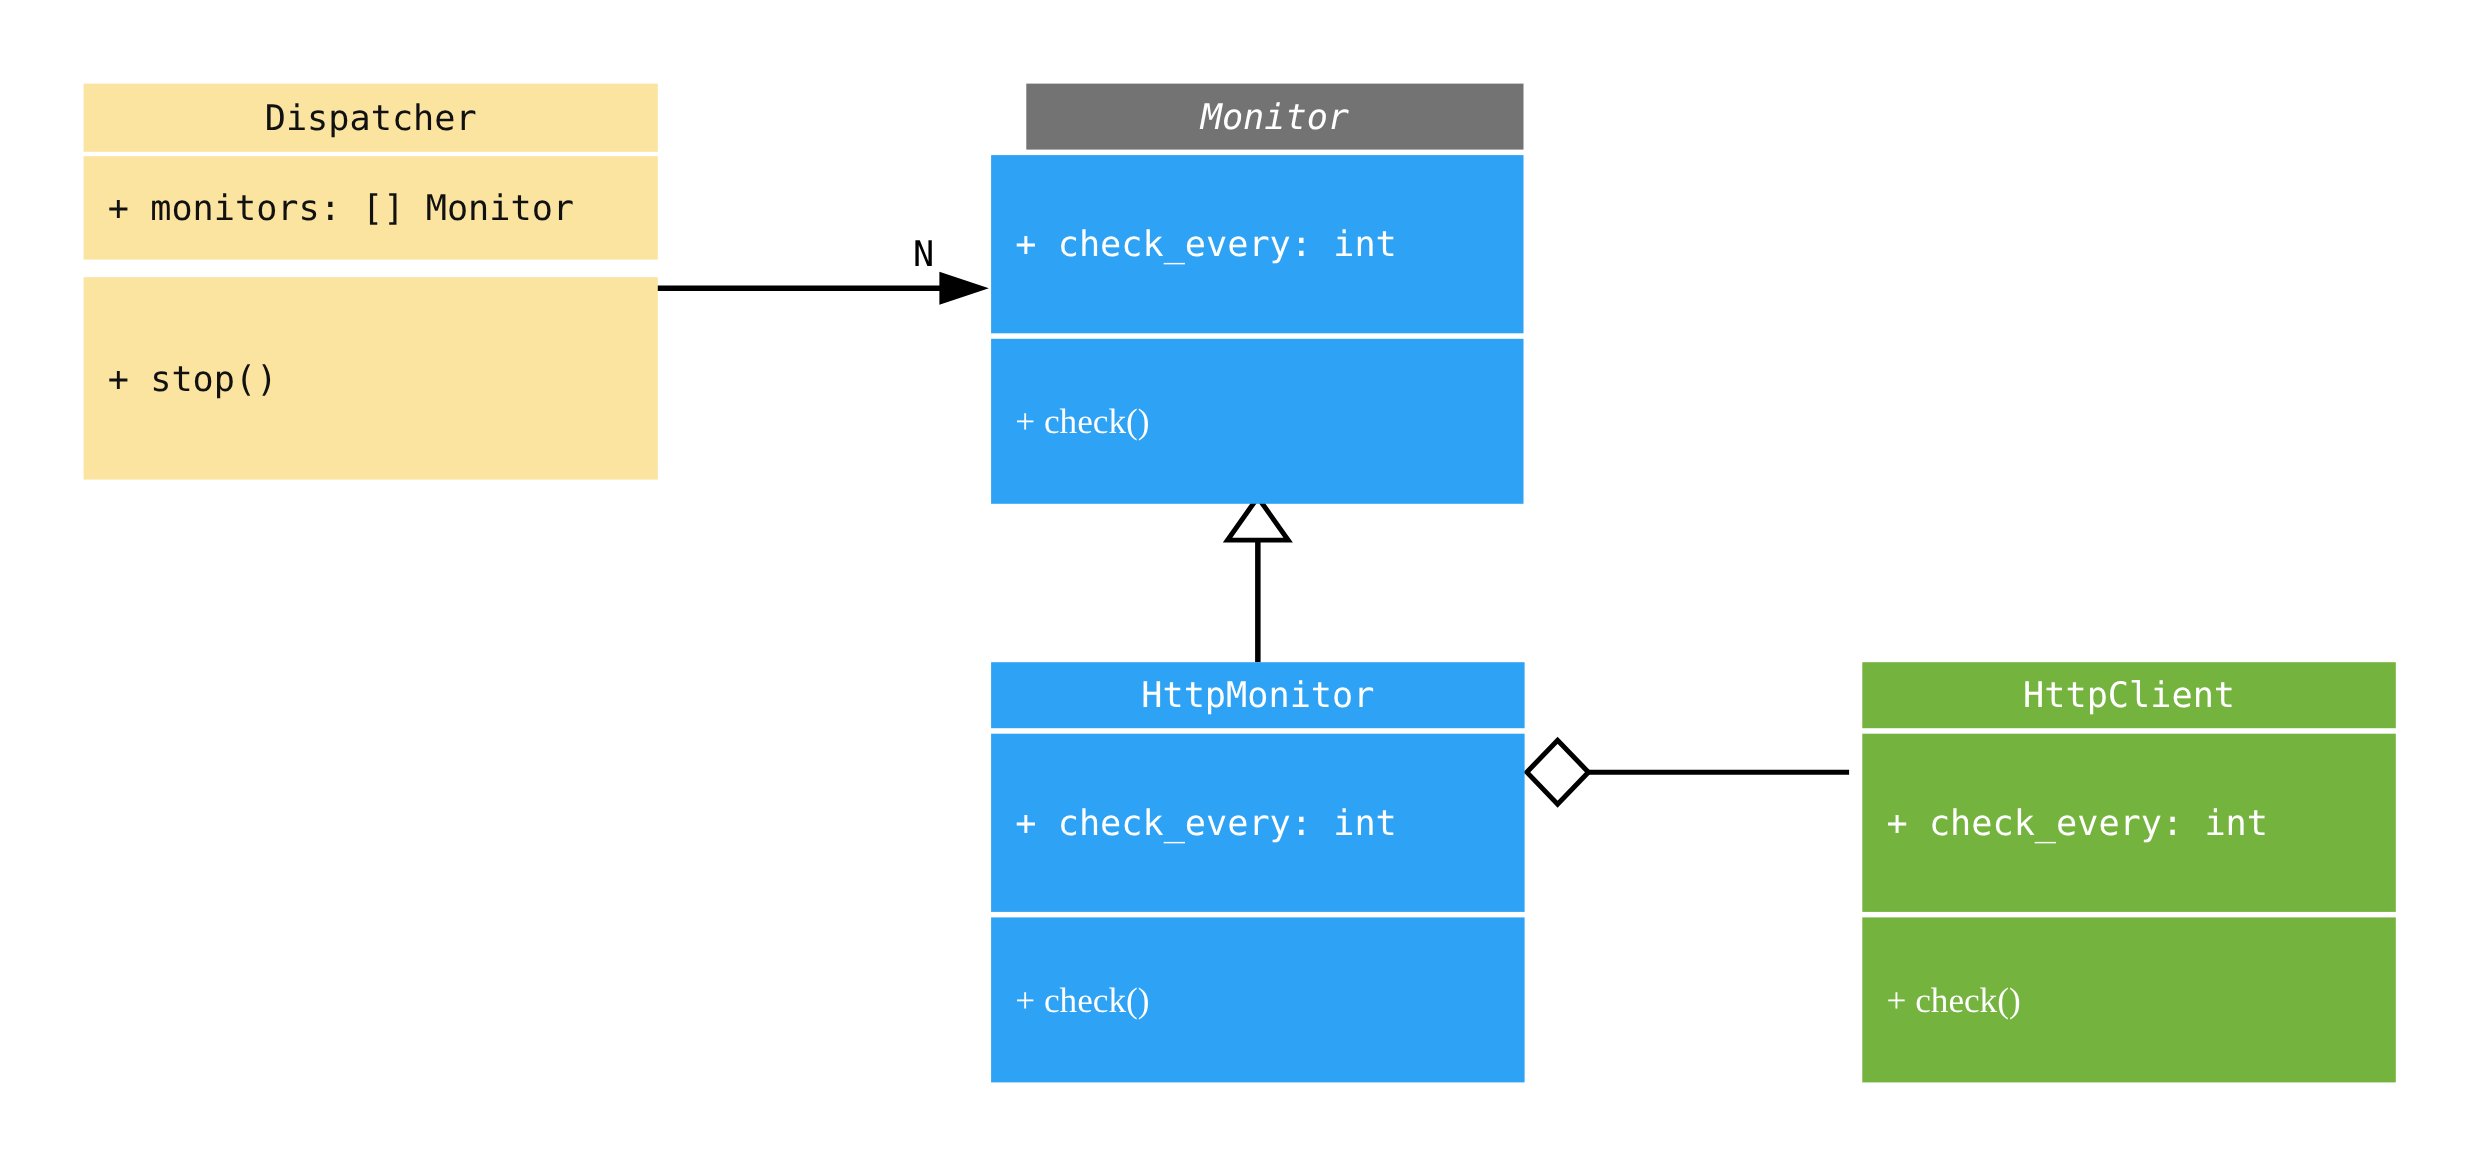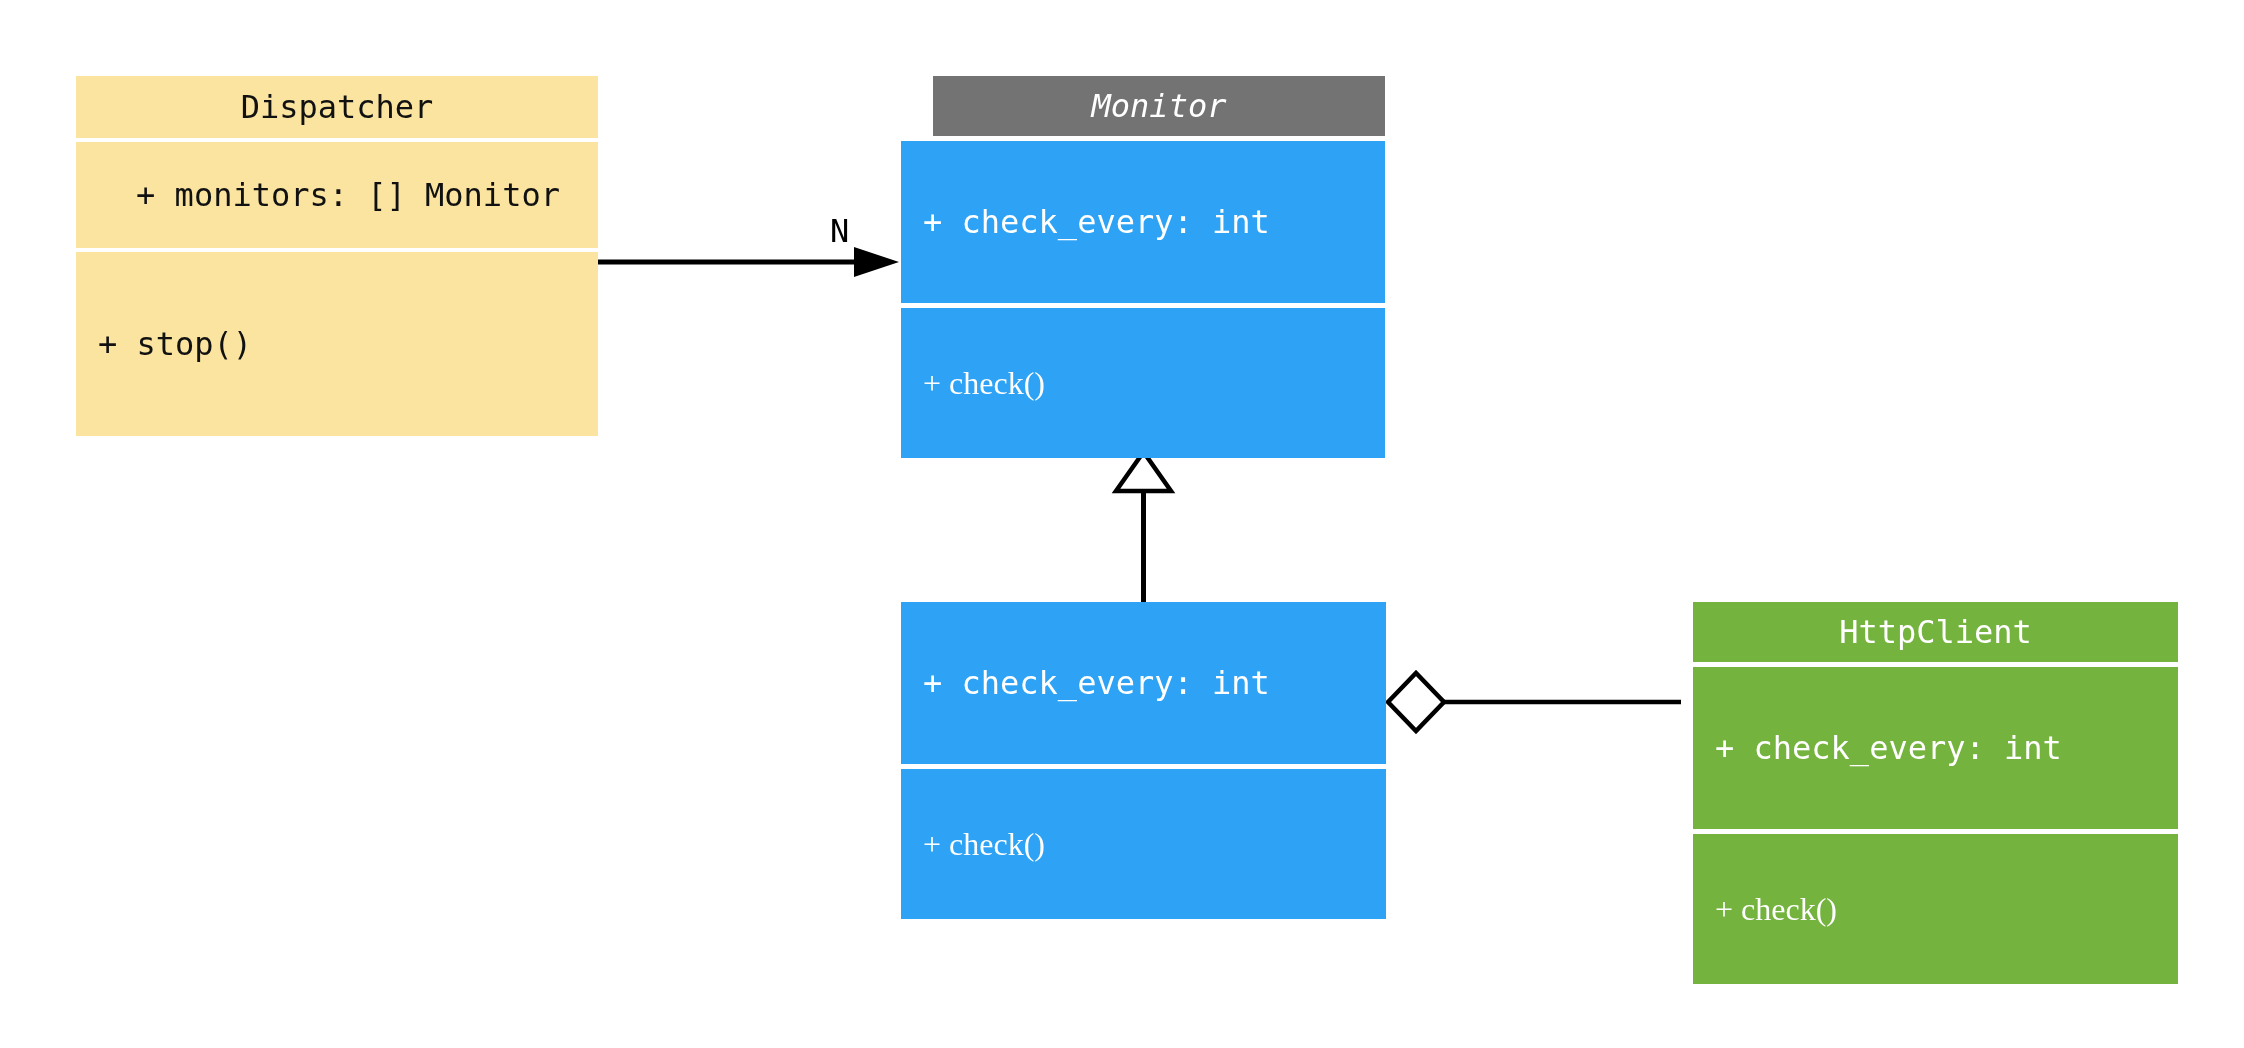--- a/index.html
+++ b/index.html
@@ -48,21 +48,21 @@
     padding-left: 22px;
     font-size: 32px;
     line-height: 38px;
   }
   
   .std .cls-title   { height: 60px; margin-bottom: 5px; }
   .std .cls-attrs   { height: 162px; margin-bottom: 5px; }
   .std .cls-methods { height: 150px; font-family: Liberation Serif, serif; }
   
   .dispatcher .cls-title   { height: 62px; margin-bottom: 4px; }
-  .dispatcher .cls-attrs   { height: 106px; margin-bottom: 4px; text-align: center; }
+  .dispatcher .cls-attrs   { height: 94px; margin-bottom: 16px; }
   .dispatcher .cls-methods { height: 184px; }
   .edge-label {
     position: absolute;
     font-size: 32px;
     color: #000000;
   }
 </style>
 </head>
 <body>
 
@@ -96,20 +96,21 @@
     <div class="sec cls-title abstract" style="background-color: #737373; margin-left: 32px;">Monitor</div>
     <div class="sec cls-attrs" style="background-color: rgb(46, 162, 244);">
       <div>+ check_every: int</div>
     </div>
     <div class="sec cls-methods" style="background-color: rgb(46, 162, 244);">
       <div>+ check()</div>
     </div>
   </div>
 
   <div class="uml-class std" style="left: 901px; top: 602px; width: 485px; color: rgb(255, 255, 255);">
+    <div class="sec cls-title" style="background-color: rgb(46, 162, 244);">HttpMonitor</div>
     <div class="sec cls-attrs" style="background-color: rgb(46, 162, 244);">
       <div>+ check_every: int</div>
     </div>
     <div class="sec cls-methods" style="background-color: rgb(46, 162, 244);">
       <div>+ check()</div>
     </div>
   </div>
 
   <div class="uml-class std" style="left: 1681px; top: 602px; width: 485px; color: rgb(255, 255, 255); padding-left: 12px;">
     <div class="sec cls-title" style="background-color: rgb(117, 179, 63);">HttpClient</div>

